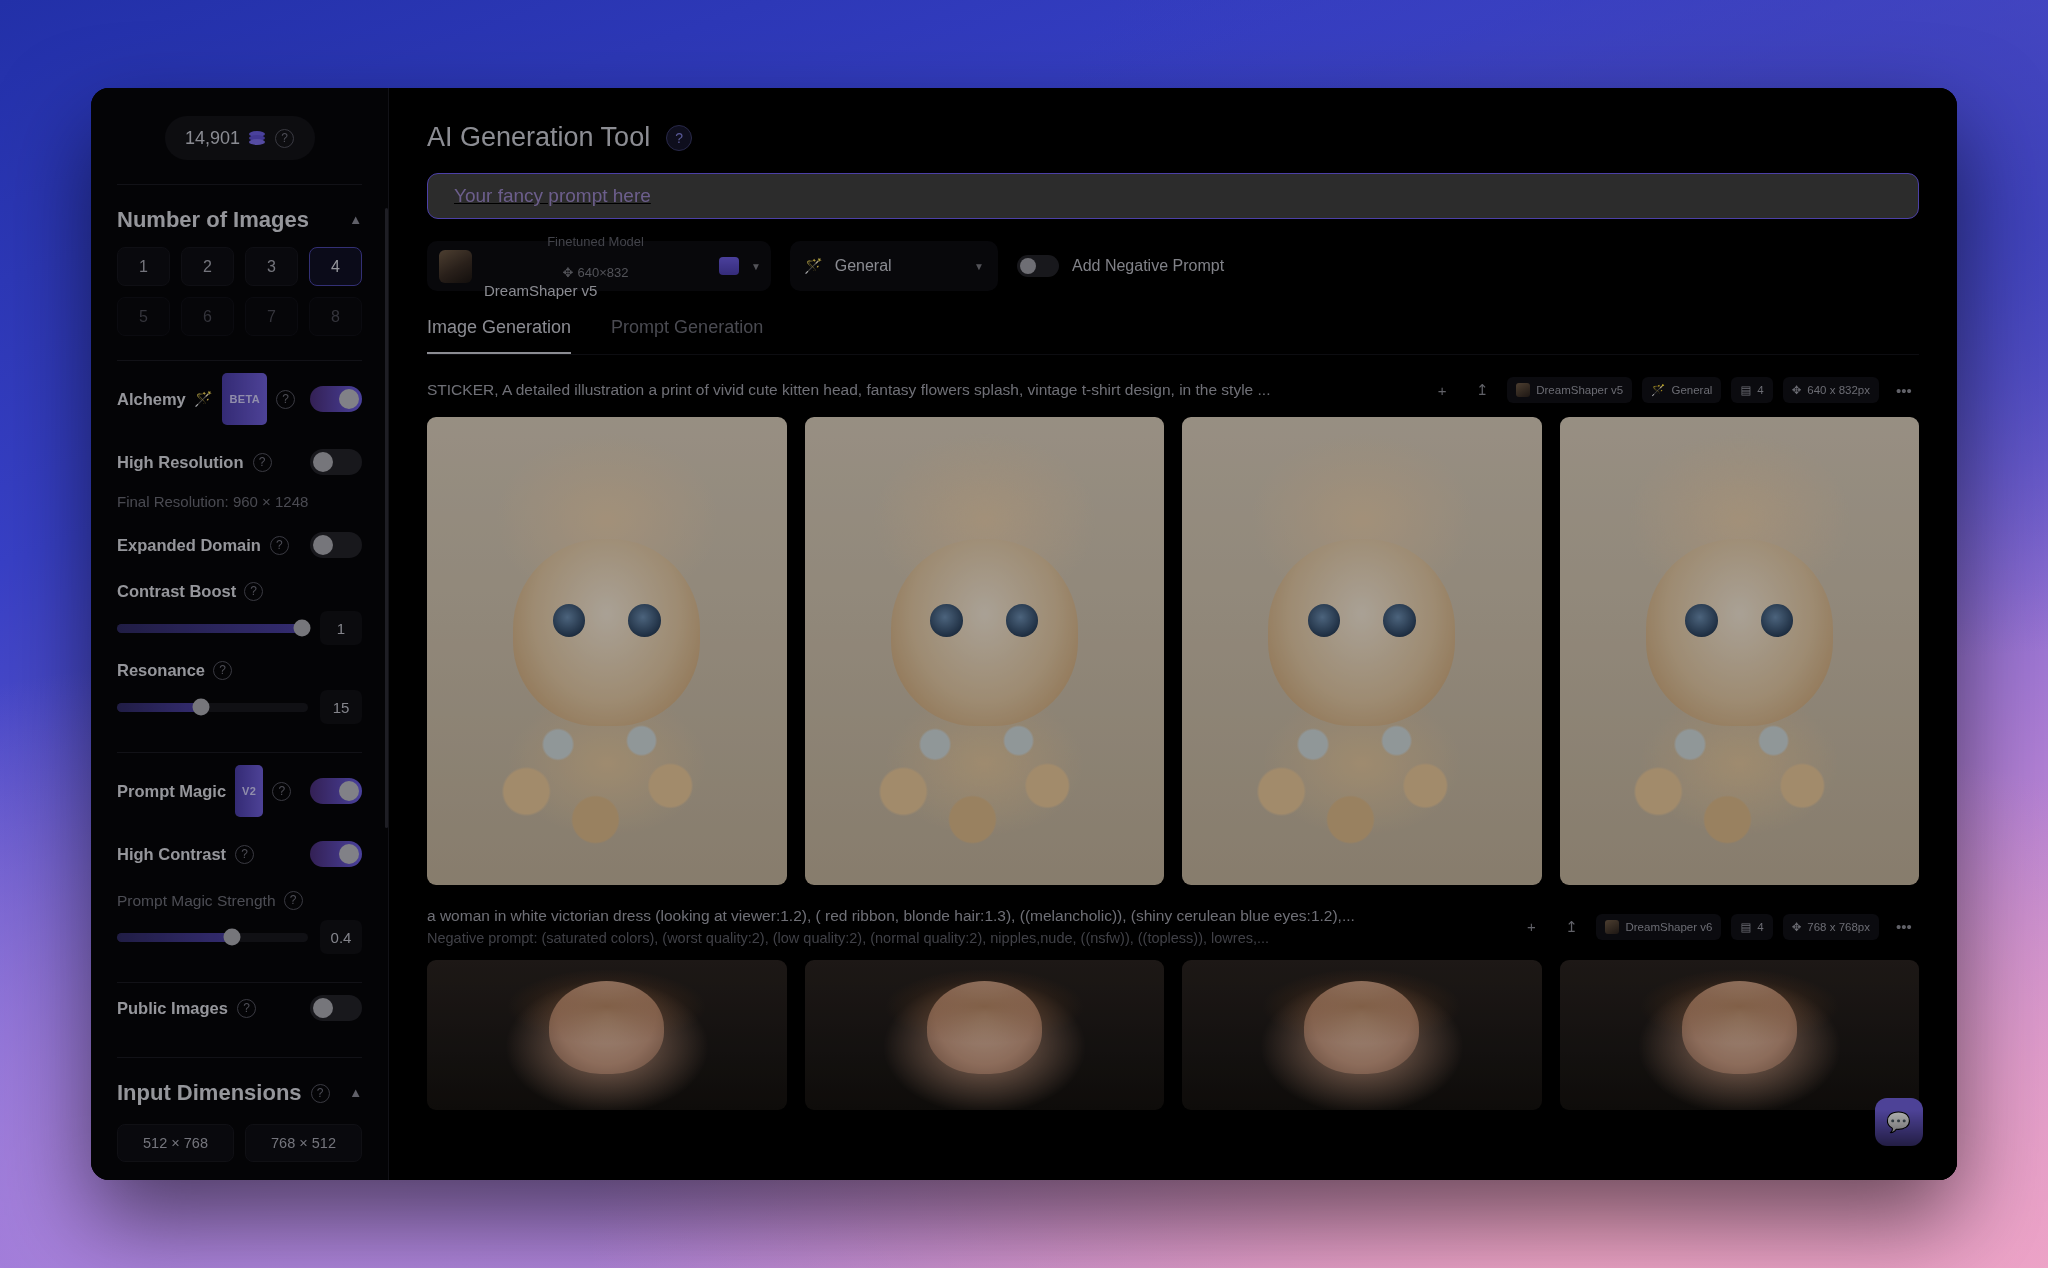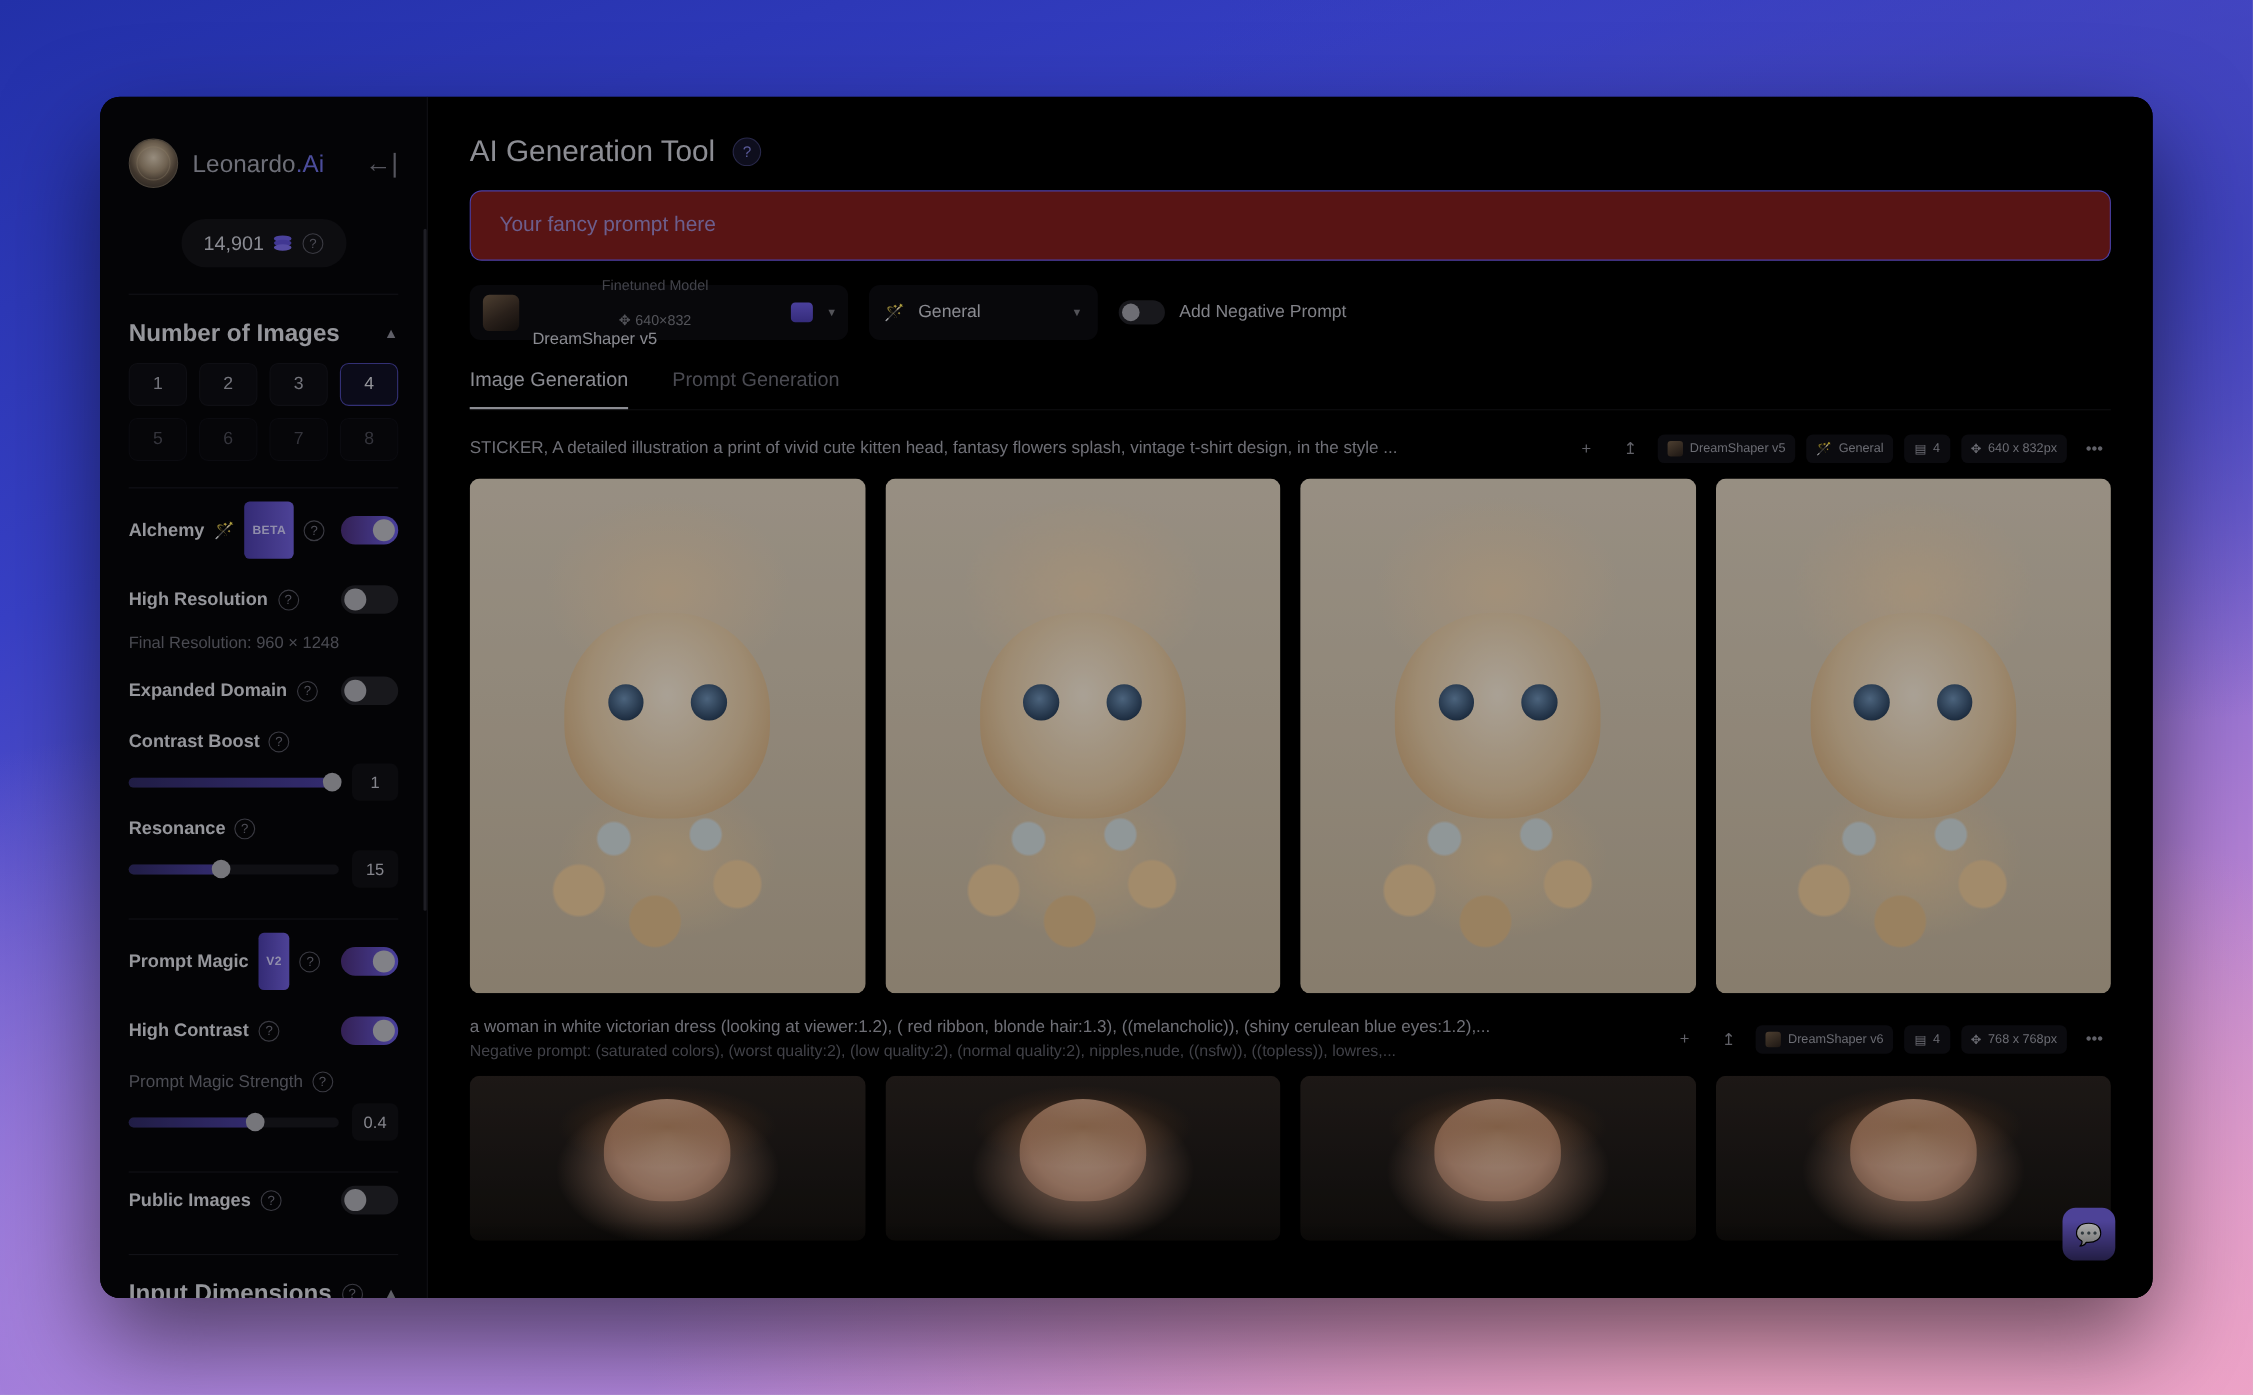--- a/index.html
+++ b/index.html
@@ -181,24 +181,24 @@
 
   .page-title-row { display: flex; align-items: center; gap: 16px; }
   .page-title { font-size: 27px; font-weight: 500; color: #c9cad3; }
   .title-help {
     width: 26px; height: 26px; border-radius: 50%;
     border: 1px solid #3a3a6a; background: #15152a;
     color: #7f7fd8; font-size: 14px; line-height: 24px; text-align:center;
   }
 
   .prompt-box {
-    margin-top: 20px; height: 64px; border-radius: 11px;
+    margin-top: 20px; height: 46px; border-radius: 11px;
     border: 1.5px solid #6d5cf0;
-    background: #7f1d1d;
-    display: flex; align-items: center; padding: 0 26px;
+    background: #404040;
+    display: flex; align-items: center; padding: 0 26px; text-decoration: underline;
   }
   .prompt-placeholder { font-size: 19px; color: #9b87c9; }
 
   .ctrl-row { margin-top: 22px; display: flex; align-items: center; gap: 19px; }
 
   .model-chip {
     width: 344px; height: 50px; border-radius: 10px;
     background: #0c0c11; display: flex; align-items: center; gap: 12px;
     padding: 0 10px 0 12px;
   }
@@ -335,25 +335,20 @@
   
   #dim { position:absolute; inset:0; background: rgba(0,0,0,0.30); pointer-events:none; }
 </style>
 </head>
 <body>
 
 <div id="app-window">
 
   <aside id="sidebar">
 
-    <div class="brand-row">
-      <div class="brand-logo"></div>
-      <div class="brand-name"><span>Leonardo</span><span class="accent">.Ai</span></div>
-      <div class="collapse-btn">←|</div>
-    </div>
 
     <div class="token-pill">
       <span class="token-count">14,901</span>
       <span class="coin-icon">
           <i></i>
           <i></i>
           <i></i>
         </span>
       <span class="help-dot">?</span>
     </div>

